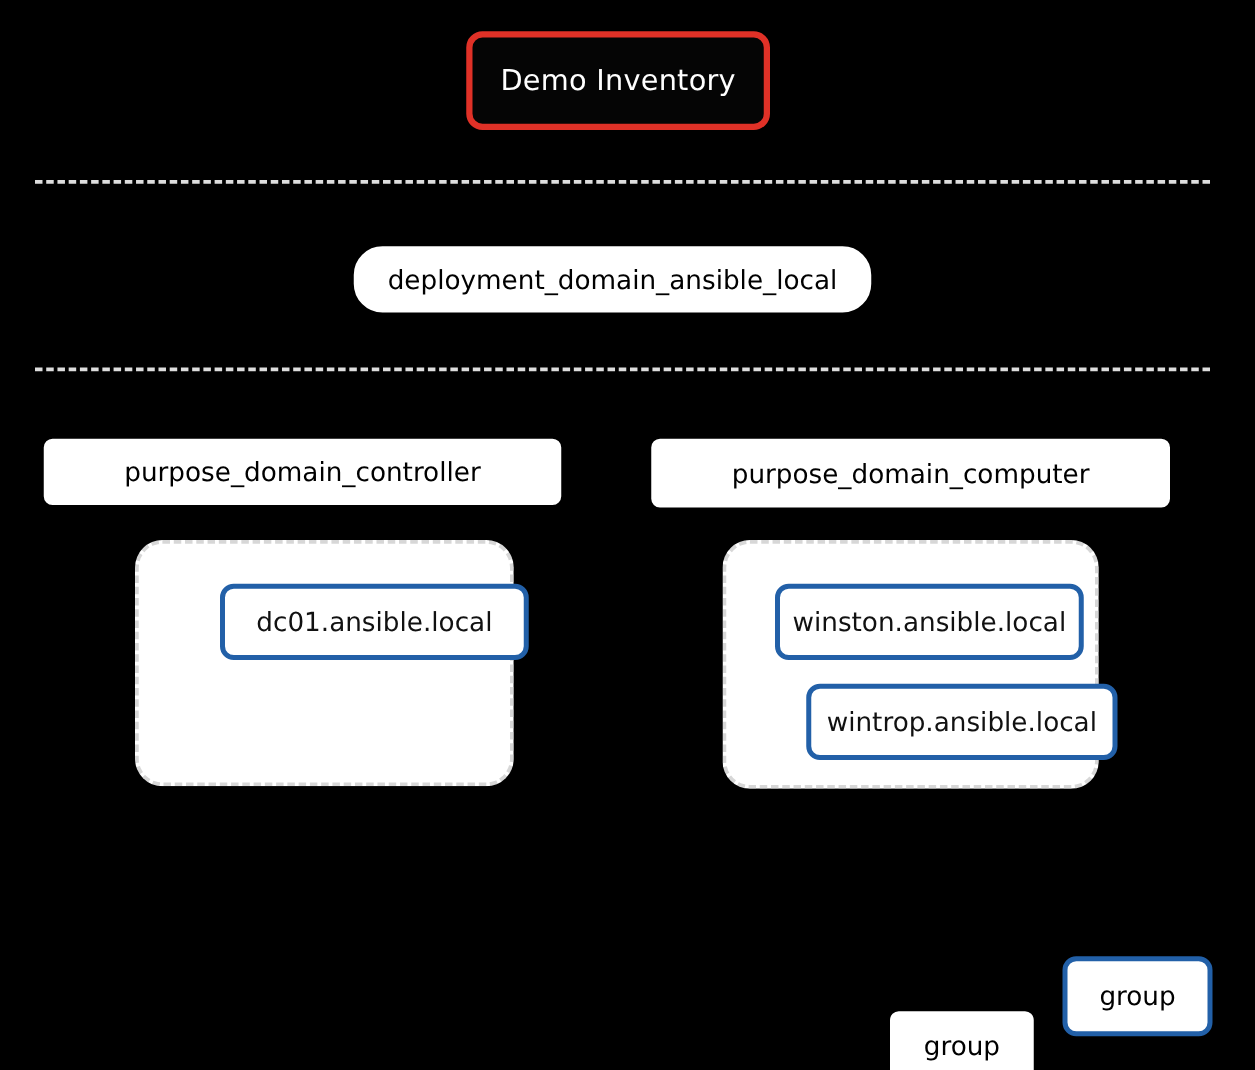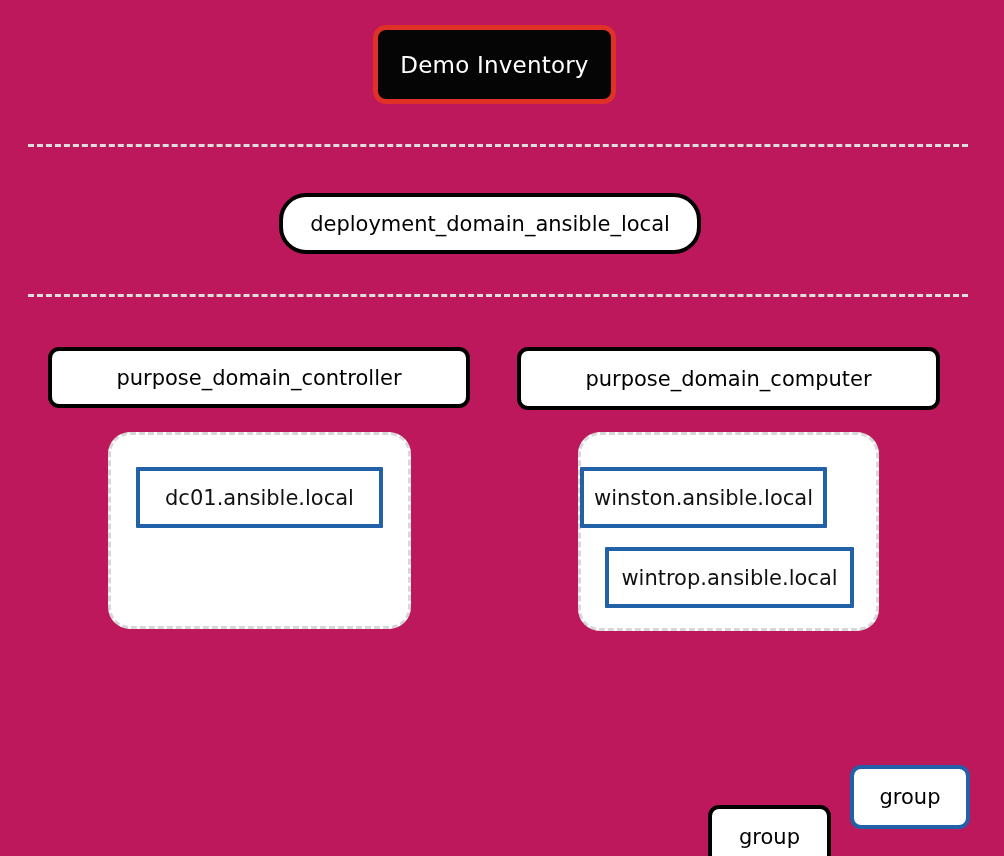--- a/index.html
+++ b/index.html
@@ -7,21 +7,21 @@
     padding: 0;
     background: #ffffff;
   }
   body {
     font-family: "DejaVu Sans", sans-serif;
   }
   #canvas {
     position: relative;
     width: 1004px;
     height: 856px;
-    background: #be185d;
+    background: #000000;
     overflow: hidden;
   }
 
   
   .node {
     position: absolute;
     box-sizing: border-box;
     display: flex;
     align-items: center;
     justify-content: center;
@@ -63,21 +63,21 @@
     font-size: 21px;
   }
   #node-deployment {
     left: 279px;
     top: 193px;
     width: 422px;
     height: 61px;
     border-radius: 27px;
   }
   #node-purpose-controller {
-    left: 48px;
+    left: 31px;
     top: 347px;
     width: 422px;
     height: 61px;
   }
   #node-purpose-computer {
     left: 517px;
     top: 347px;
     width: 423px;
     height: 63px;
   }
@@ -99,23 +99,24 @@
   #container-computer {
     left: 578px;
     top: 432px;
     width: 301px;
     height: 199px;
   }
 
   
   .host-node {
     border: 4px solid #2260a8;
-    border-radius: 1px;
+    border-radius: 11px;
     color: #111111;
     font-size: 21px;
+    margin-left: 40px;
   }
   #node-dc01 {
     left: 136px;
     top: 467px;
     width: 247px;
     height: 61px;
   }
   #node-winston {
     left: 580px;
     top: 467px;

